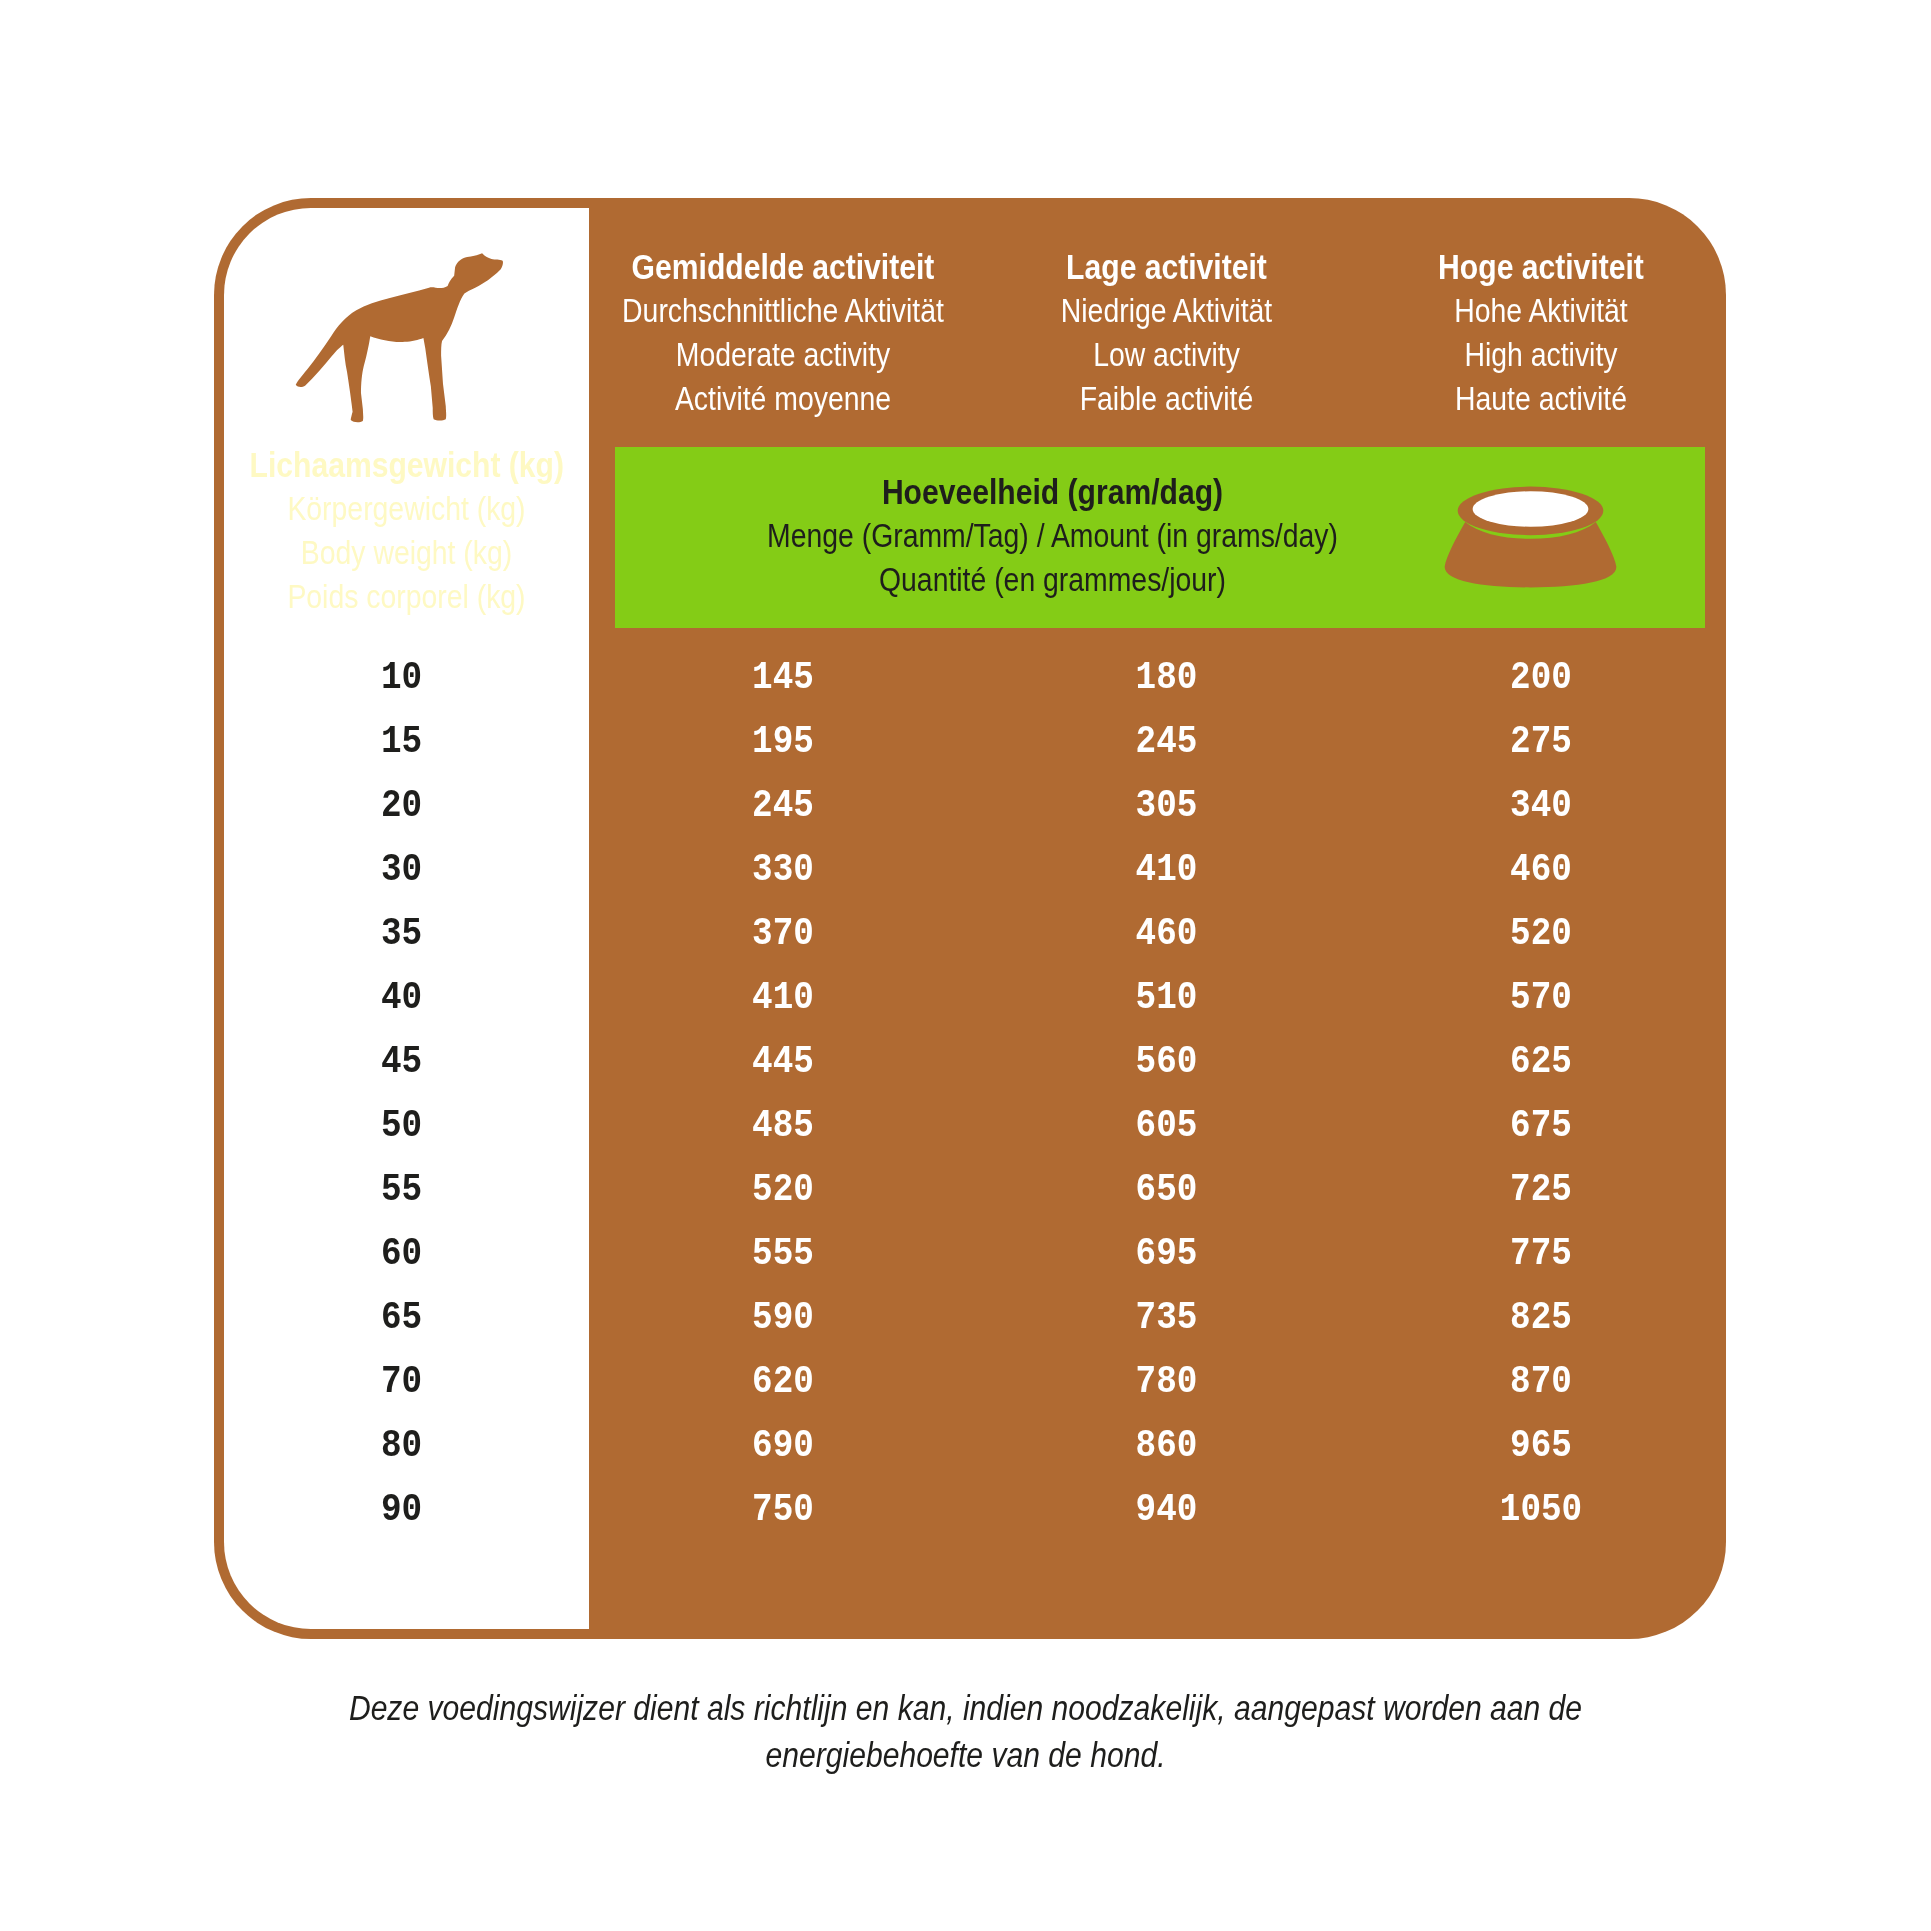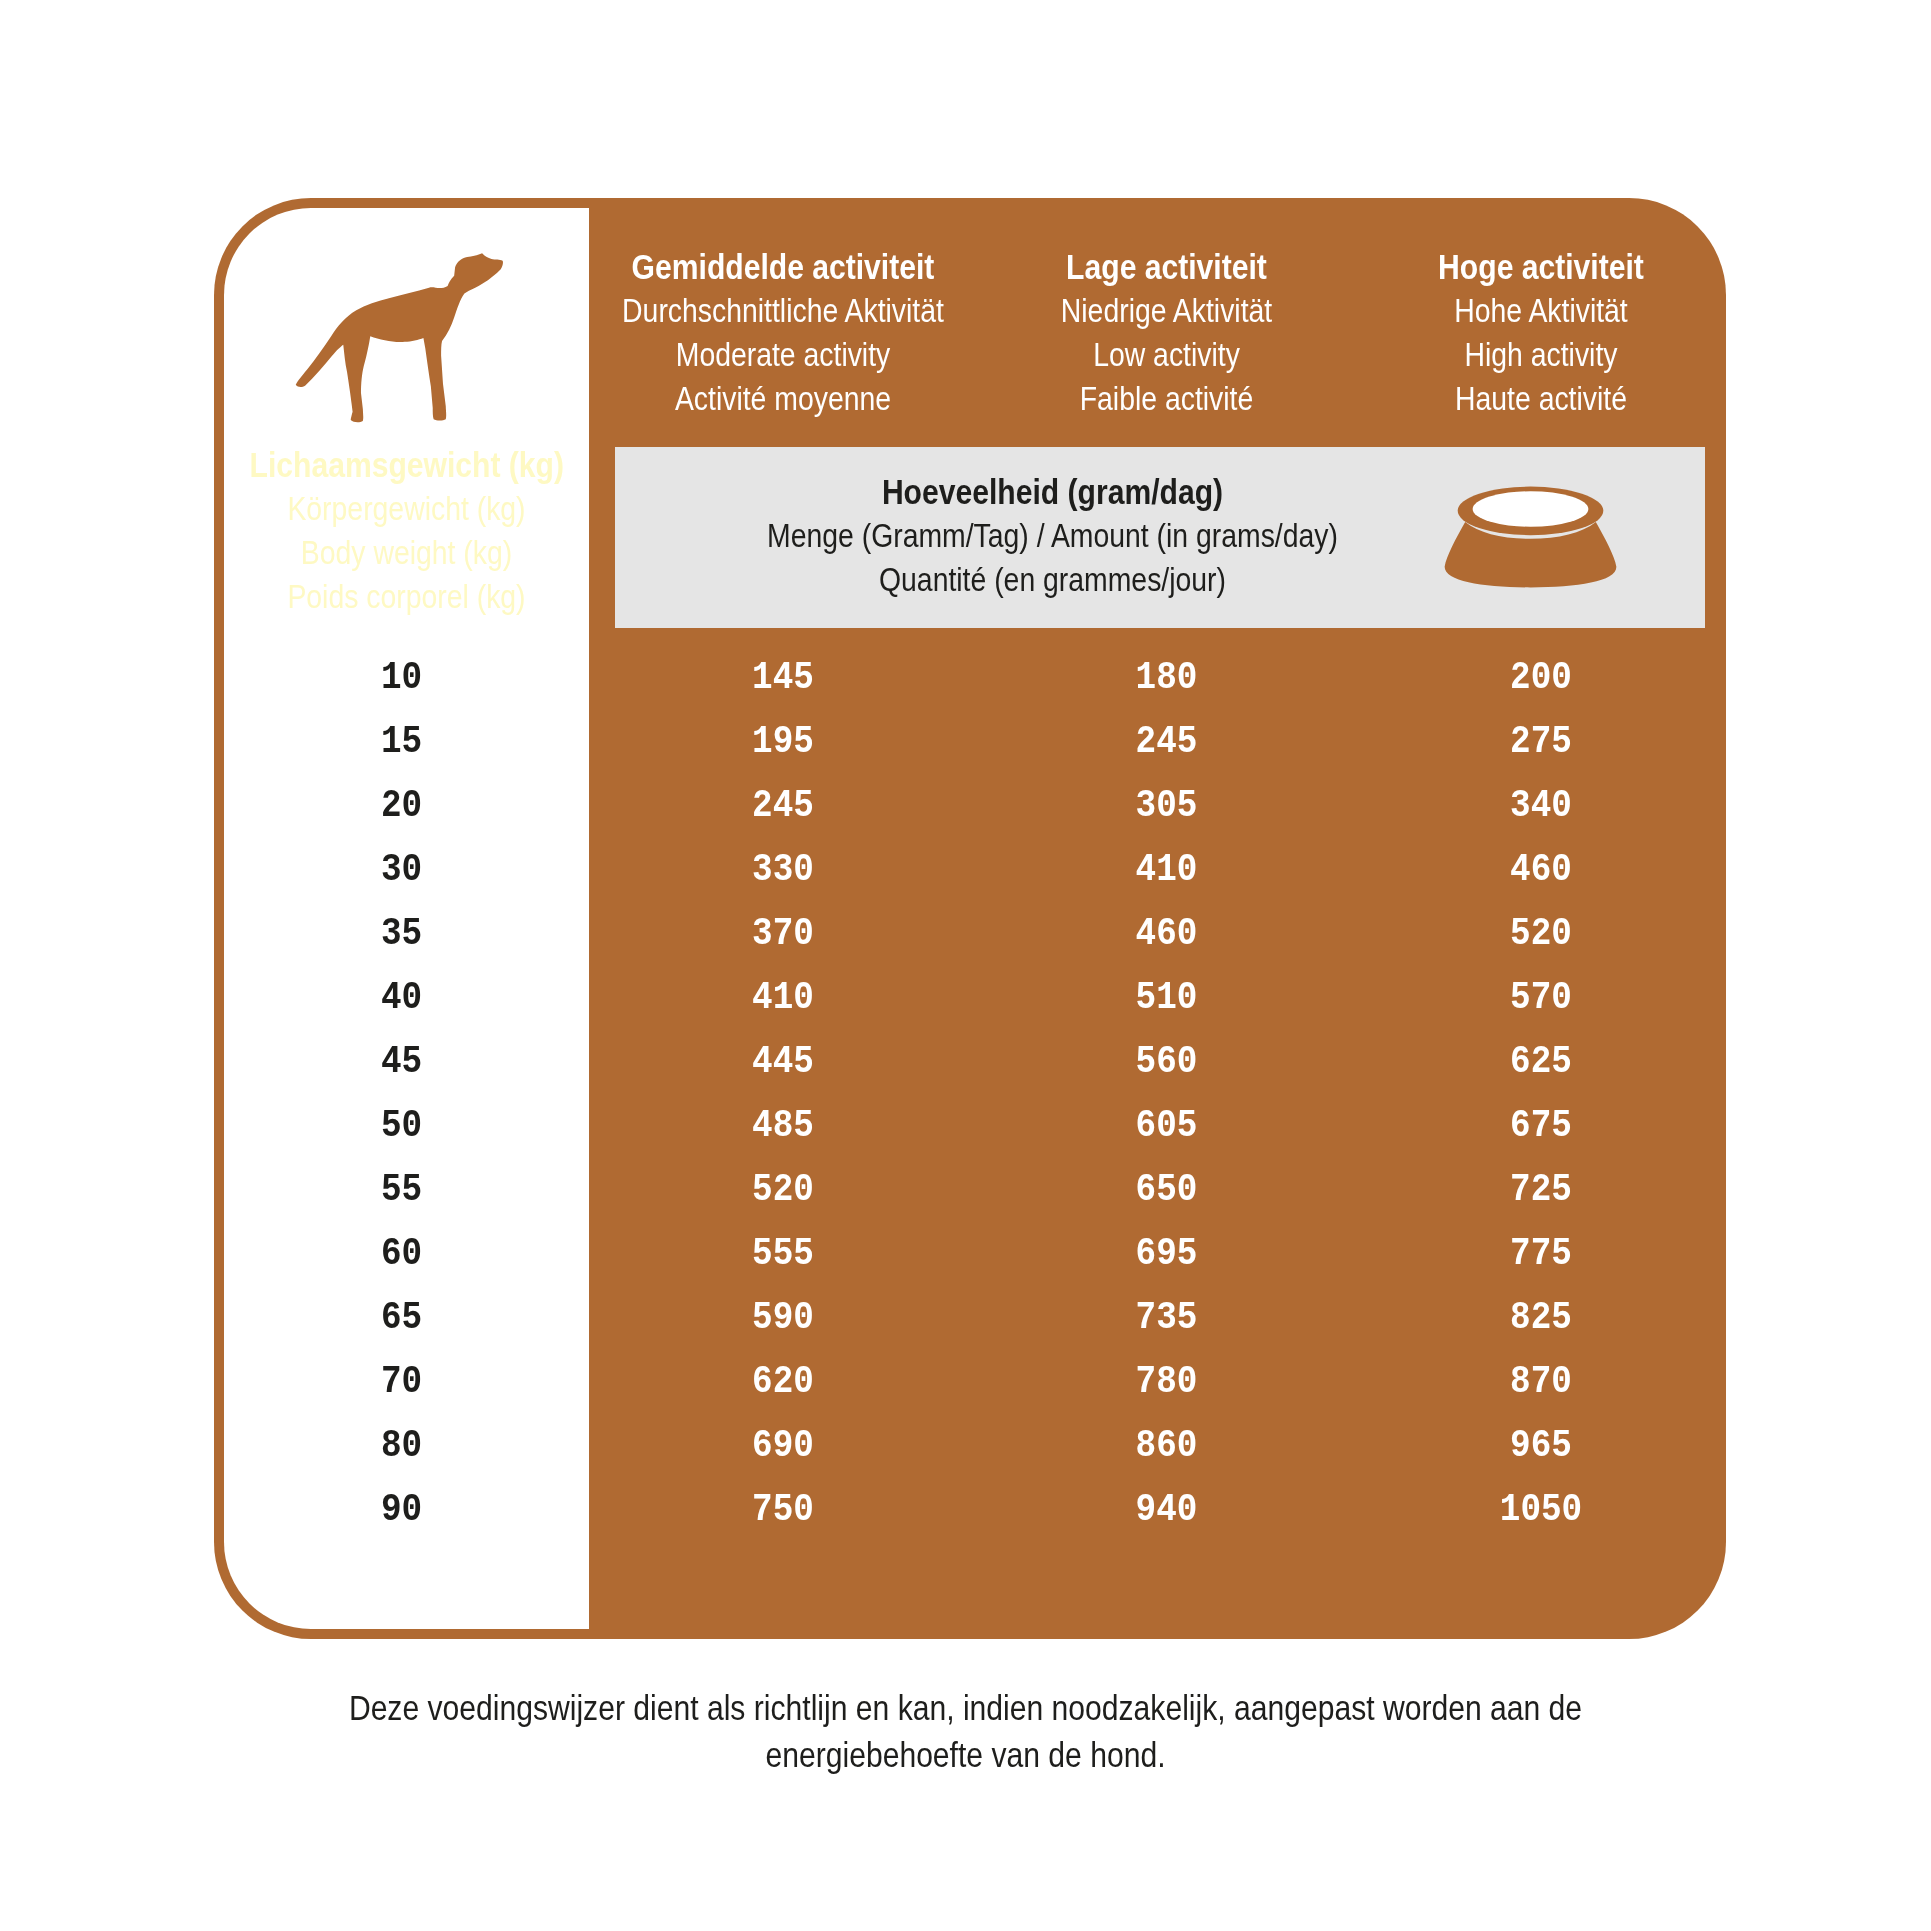--- a/index.html
+++ b/index.html
@@ -18,32 +18,32 @@
   .dog-svg{position:absolute;left:75px;top:46px;width:280px;height:205px;}
   .line{line-height:44px;font-size:33px;white-space:nowrap;text-align:center;}
   .line.bold{font-weight:bold;font-size:35px;}
   .cond{transform:scaleX(0.86);transform-origin:50% 50%;}
   .weight-header{position:absolute;left:9.7px;top:245px;width:365px;color:#fef9c3;}
   .activity-headers{
     position:absolute;left:375px;top:47px;width:1137px;
     display:grid;grid-template-columns:388px 379px 370px;color:#ffffff;
   }
   .banner{
-    position:absolute;left:401px;top:249px;width:1090px;height:181px;background:#e5e5e5;
+    position:absolute;left:401px;top:249px;width:1090px;height:181px;background:#84cc16;
   }
   .banner-text{position:absolute;left:0;top:23px;width:875px;color:#1e1e1c;}
   .bowl-svg{position:absolute;right:81px;top:34px;width:187px;height:112px;}
   .rows{position:absolute;left:0;top:448px;width:1580px;font-family:Liberation Mono, monospace;}
   .row{display:grid;grid-template-columns:375px 388px 379px 370px;height:64px;align-items:center;}
   .cell{
     text-align:center;font-weight:bold;font-size:39px;color:#ffffff;
     transform:scaleX(0.88);transform-origin:50% 50%;white-space:nowrap;
   }
   .cell.cell-weight{color:#1e1e1c;}
-  .footer{position:absolute;left:0;top:1684px;width:1931px;color:#1e1e1c;}
+  .footer{position:absolute;left:0;top:1684px;width:1931px;color:#1e1e1c;font-style:italic;}
   .footer .line{line-height:47px;font-size:35px;}
 </style>
 </head>
 <body>
 
 <div class="page">
   <div class="card">
 
     <div class="white-col"></div>
 

